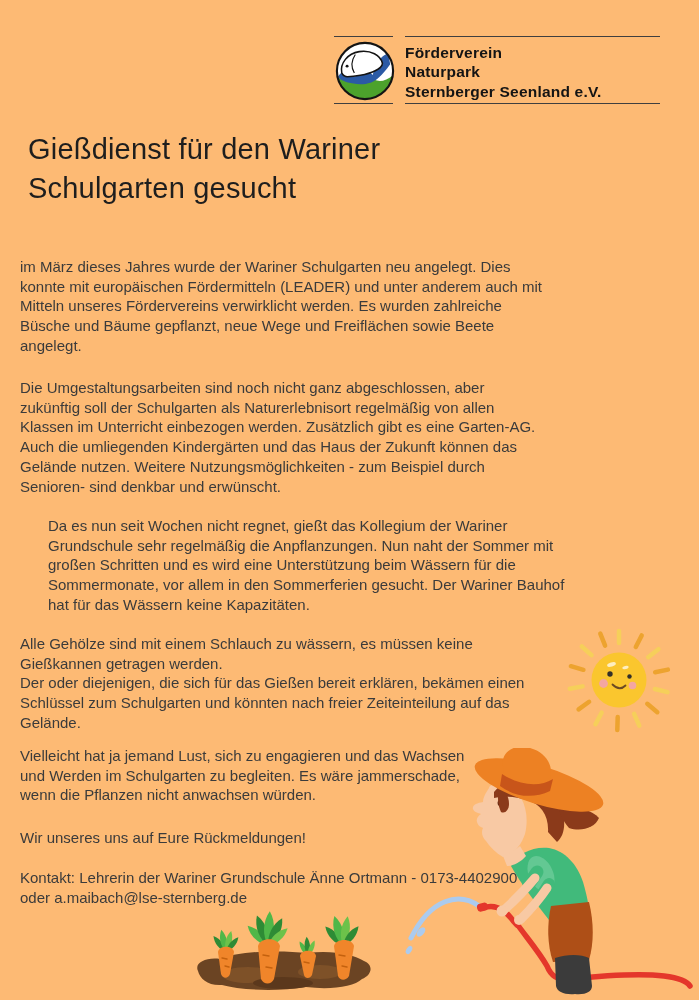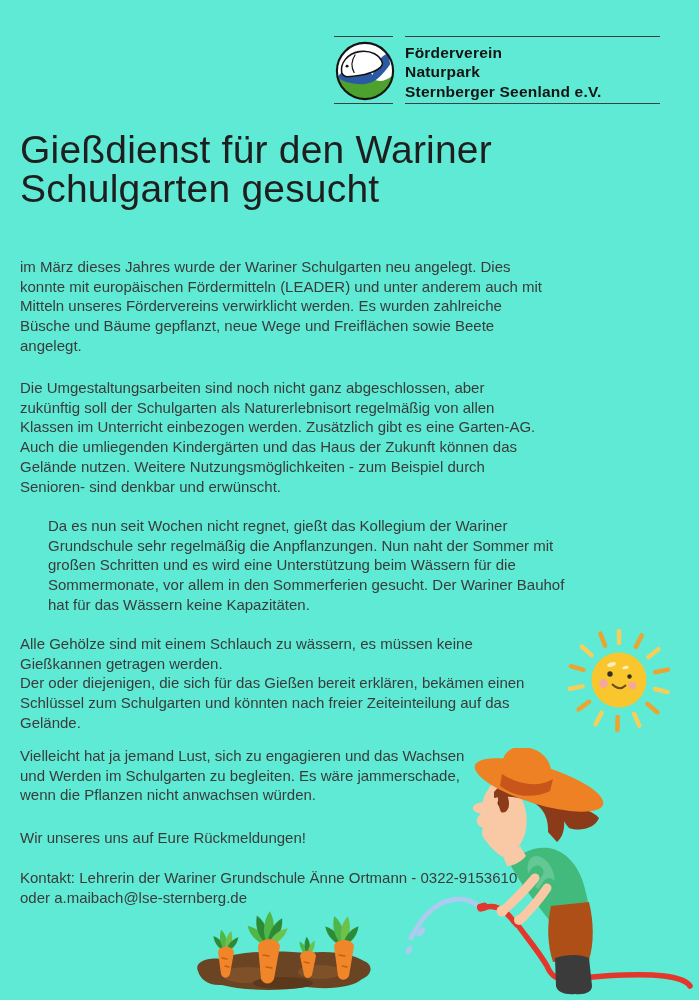--- a/index.html
+++ b/index.html
@@ -1,35 +1,35 @@
 <!DOCTYPE html>
 <html lang="de"><head>
 <meta charset="utf-8">
 <style>
   html,body{margin:0;padding:0;background:#ffffff;}
   .page{
-    position:relative;width:699px;height:1000px;background:#5eead4;overflow:hidden;
+    position:relative;width:699px;height:1000px;background:#fdba74;overflow:hidden;
     font-family:"Liberation Sans", sans-serif;color:#3b3b3b;
   }
   .preline{white-space:pre-line;}
   
   .logo-block{position:absolute;left:334px;top:36px;width:326px;}
   .rule-row{display:flex;align-items:center;}
   .rule-short{width:59px;border-top:1.6px solid #3f3f3f;}
   .rule-gap{width:12px;}
   .rule-long{flex:1;border-top:1.6px solid #3f3f3f;}
   .logo-main{display:flex;align-items:flex-start;height:66px;}
   .logo-main svg{margin-top:3px;}
   .org-name{
     margin-left:9px;margin-top:6px;font-weight:bold;font-size:15.5px;line-height:19.4px;
     color:#141414;letter-spacing:.2px;
   }
   
   .title{
-    position:absolute;left:20px;top:130px;font-size:39px;line-height:39px;
+    position:absolute;left:28px;top:130px;font-size:29px;line-height:39px;
     font-weight:500;color:#1e1e1e;letter-spacing:.2px;
   }
   .body-text{position:absolute;left:20px;width:600px;font-size:15px;line-height:19.7px;color:#3b3b3b;}
   .greeting{top:226px;}
   .p1{top:257px;} .p2{top:378px;} .p3{top:516px;margin-left:28px;} .p4{top:634px;} .p5{top:746px;}
   .closing{top:828px;} .contact{top:868px;}
   
   .sun-wrap{position:absolute;left:563px;top:622px;width:112px;height:112px;}
   .carrots-wrap{position:absolute;left:188px;top:895px;width:190px;height:105px;}
   .gardener-wrap{position:absolute;left:399px;top:748px;width:300px;height:252px;}
@@ -93,21 +93,21 @@
 hat für das Wässern keine Kapazitäten.</div>
   <div class="body-text p4 preline">Alle Gehölze sind mit einem Schlauch zu wässern, es müssen keine
 Gießkannen getragen werden.
 Der oder diejenigen, die sich für das Gießen bereit erklären, bekämen einen
 Schlüssel zum Schulgarten und könnten nach freier Zeiteinteilung auf das
 Gelände.</div>
   <div class="body-text p5 preline">Vielleicht hat ja jemand Lust, sich zu engagieren und das Wachsen
 und Werden im Schulgarten zu begleiten. Es wäre jammerschade,
 wenn die Pflanzen nicht anwachsen würden.</div>
   <div class="body-text closing preline">Wir unseres uns auf Eure Rückmeldungen!</div>
-  <div class="body-text contact preline">Kontakt: Lehrerin der Wariner Grundschule Änne Ortmann - 0322-9153610
+  <div class="body-text contact preline">Kontakt: Lehrerin der Wariner Grundschule Änne Ortmann - 0173-4402900
 oder a.maibach@lse-sternberg.de</div>
 
   <div class="sun-wrap">
     <svg width="112" height="112" viewBox="0 0 112 112">
       <g stroke-linecap="round" stroke-width="4.5" fill="none">
         <line x1="56" y1="21" x2="56" y2="9" stroke="#F6CF5A"></line>
         <line x1="72.8" y1="25" x2="78.7" y2="13.4" stroke="#EDA32F"></line>
         <line x1="85.2" y1="35.2" x2="95.4" y2="27.2" stroke="#F6CF5A"></line>
         <line x1="92.2" y1="50.3" x2="104.9" y2="47.6" stroke="#EDA32F"></line>
         <line x1="91.9" y1="67" x2="104.5" y2="70.1" stroke="#F6CF5A"></line>

